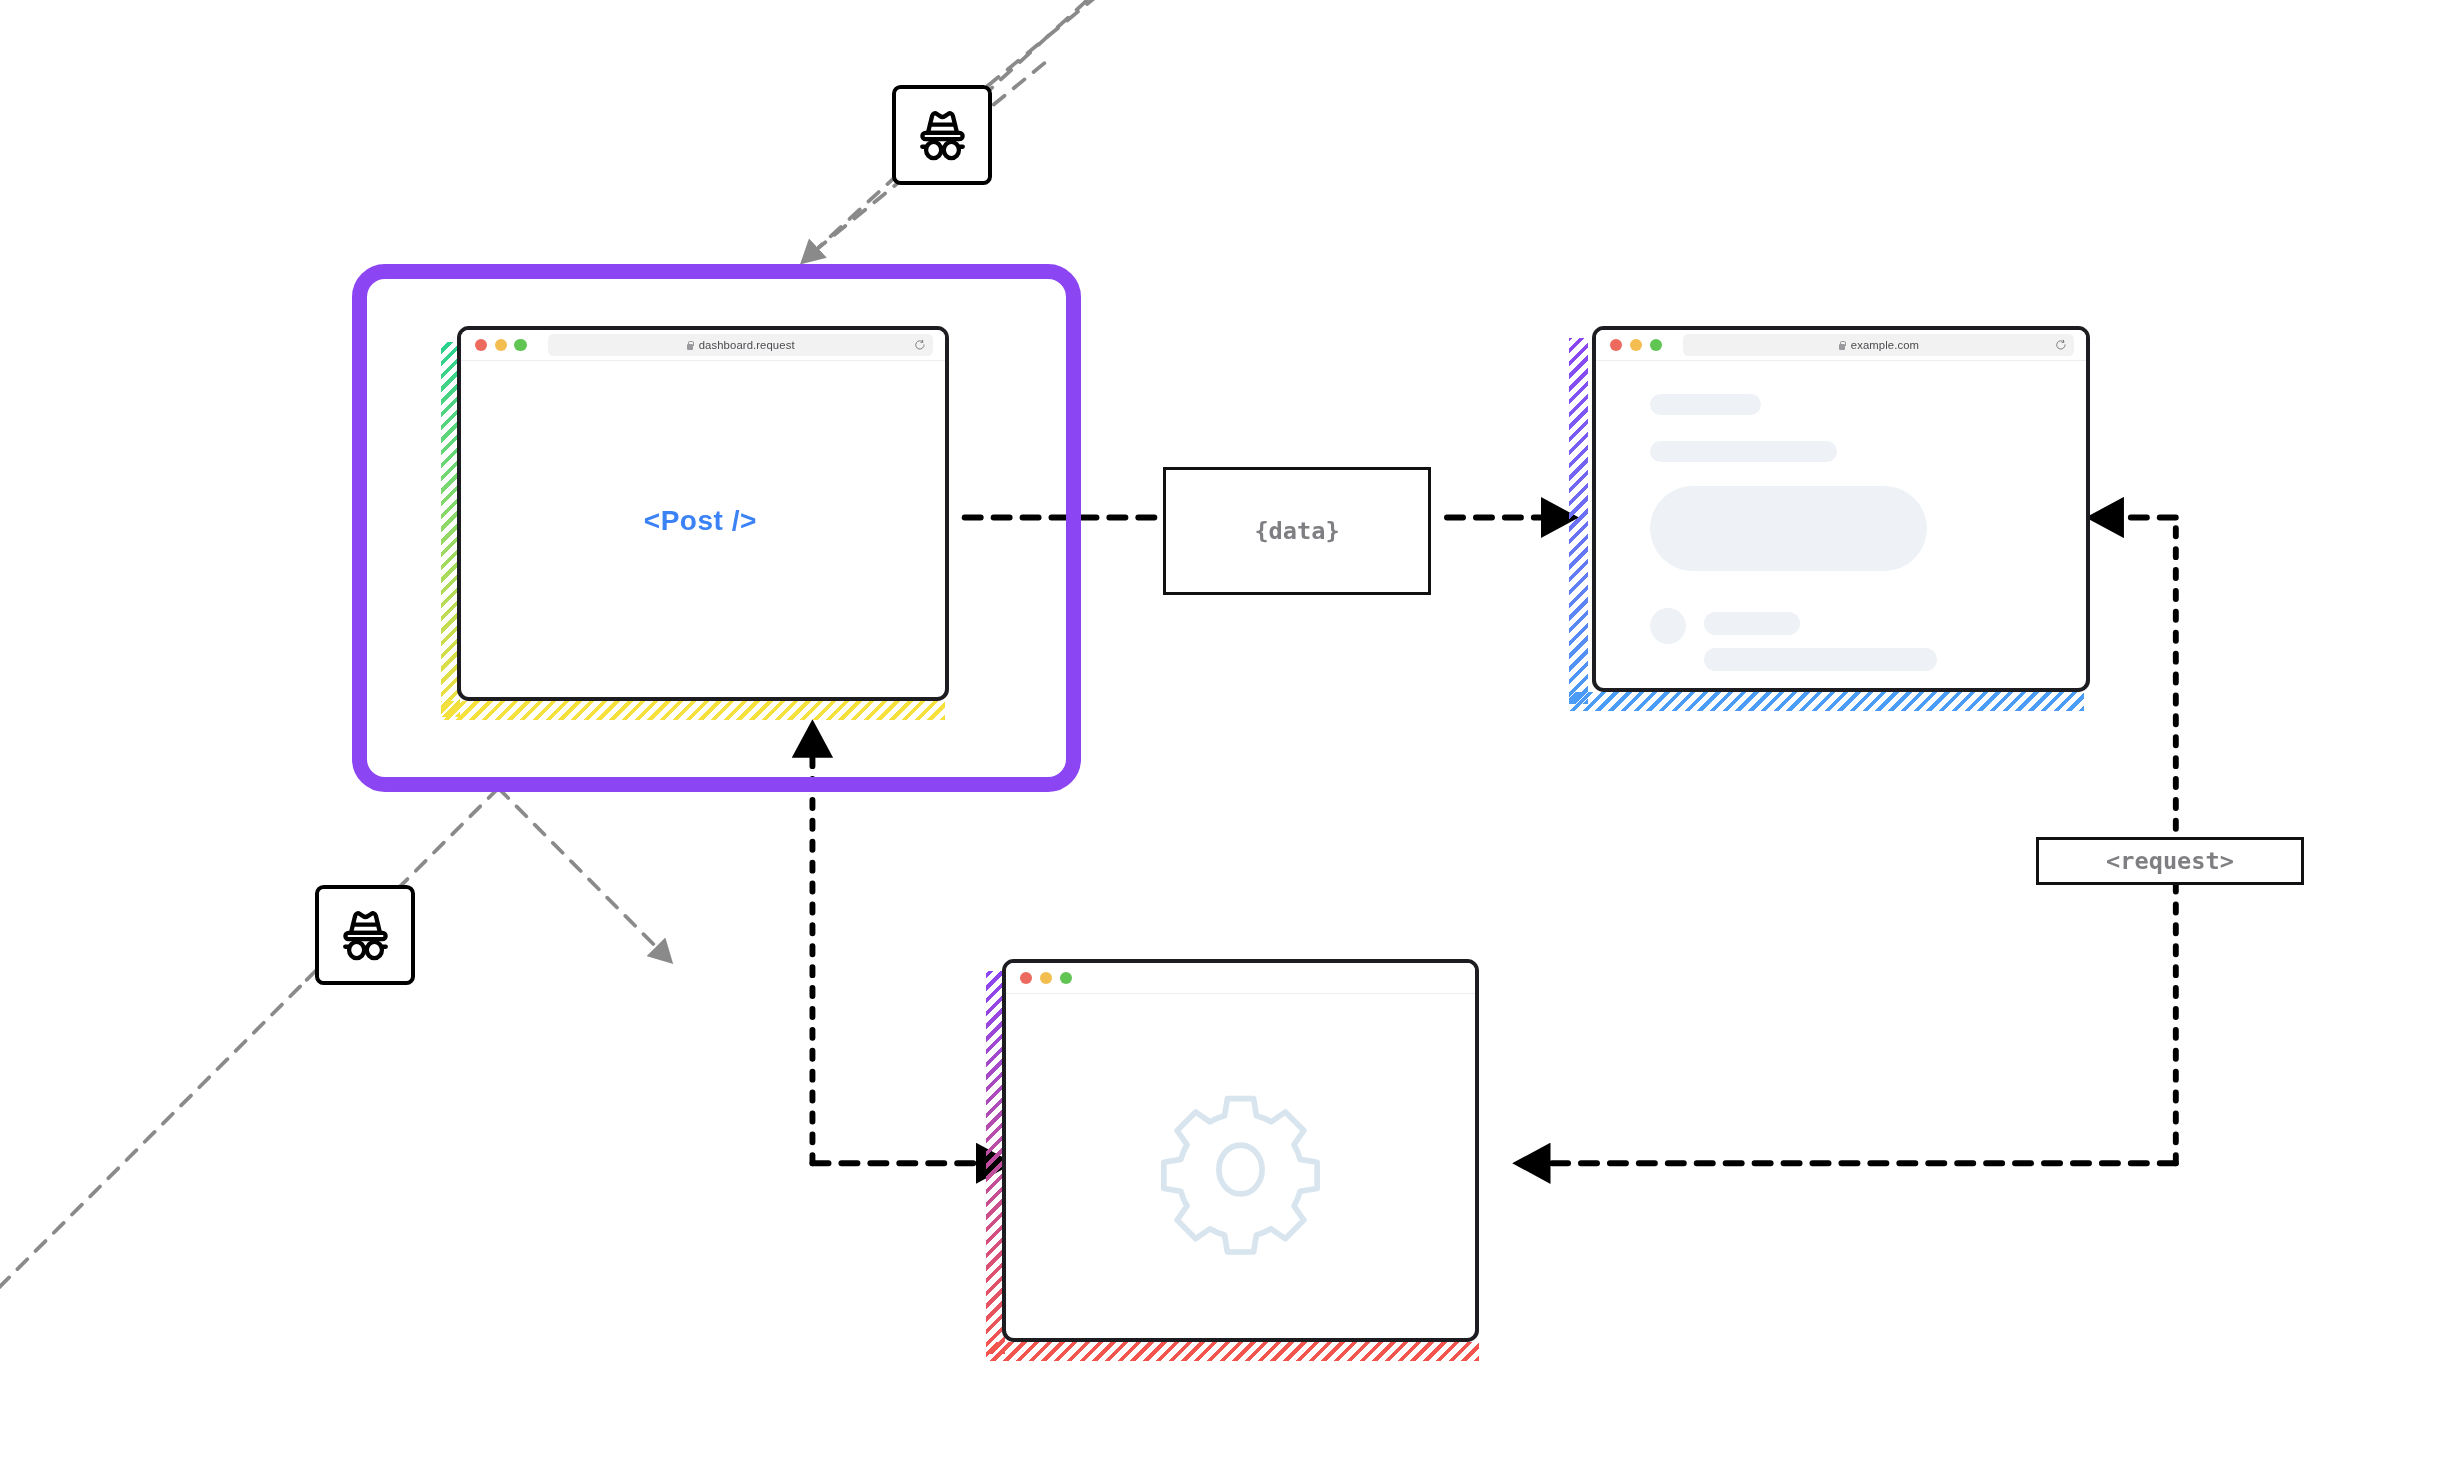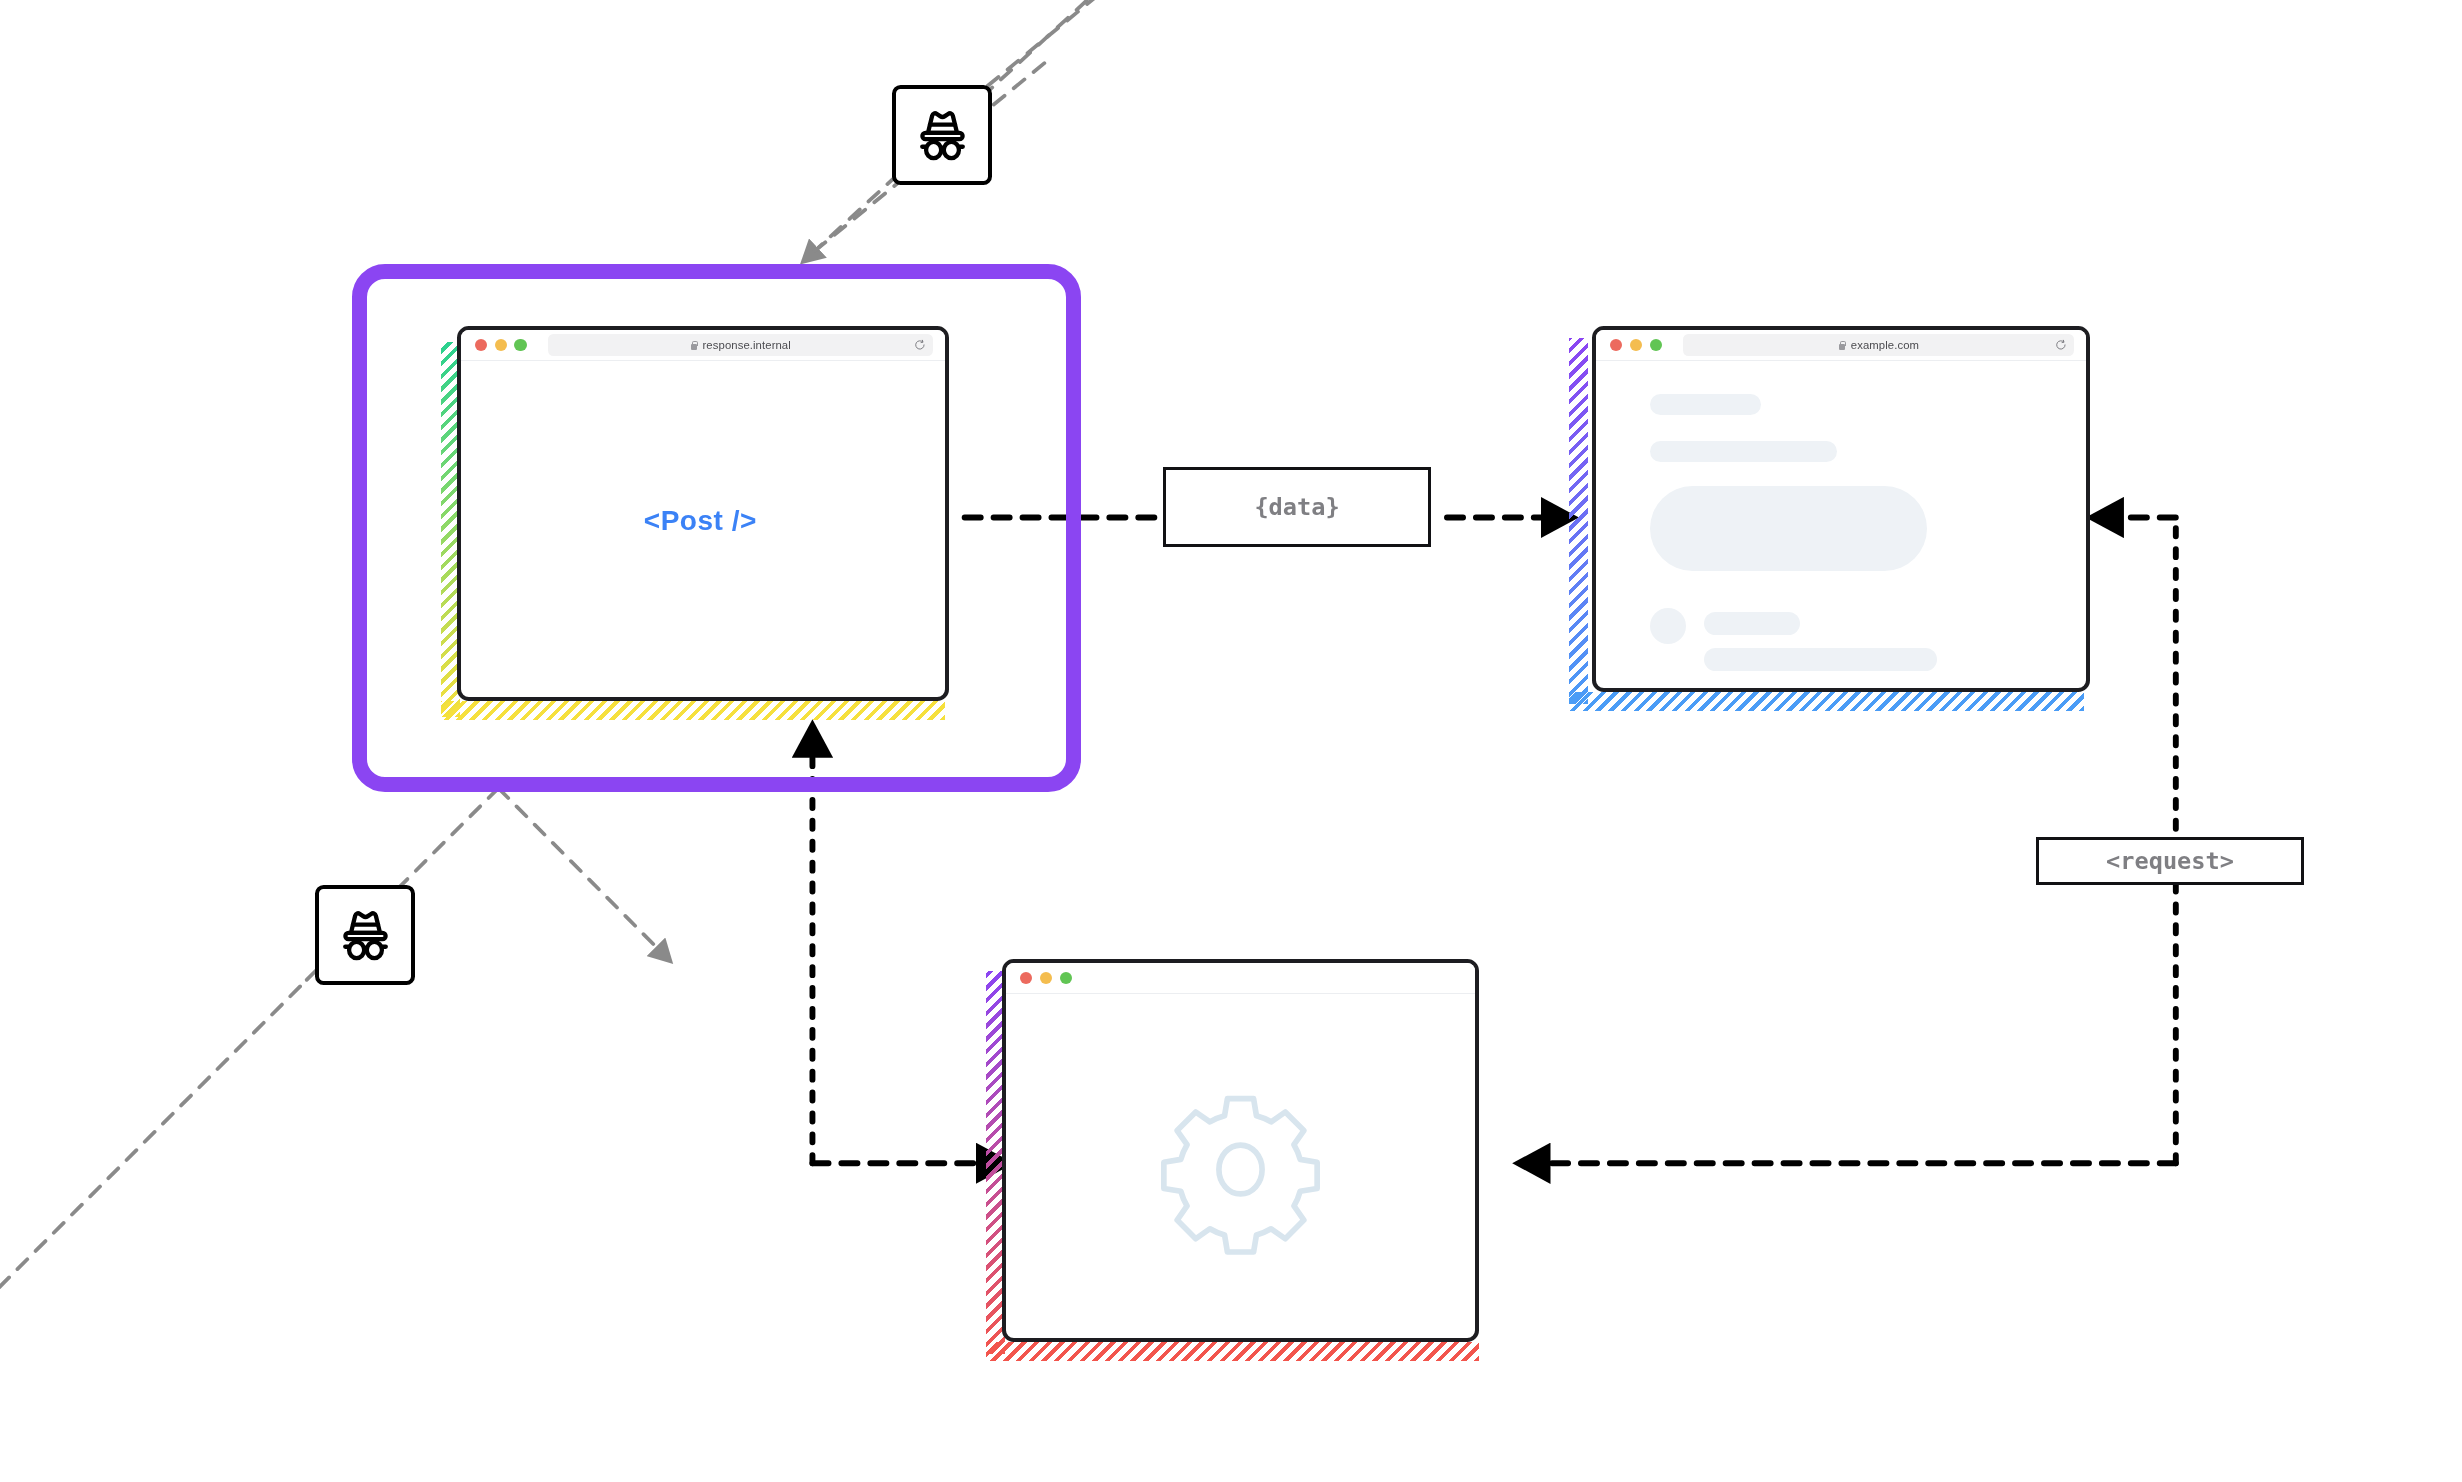--- a/index.html
+++ b/index.html
@@ -217,21 +217,21 @@
     <div class="win" style="left:11.8px; top:0px; width:492px; height:375px;">
       <div class="win-chrome">
         <div class="dots">
           <span class="dot r"></span>
           <span class="dot y"></span>
           <span class="dot g"></span>
         </div>
         <div class="urlbar">
           <span class="url-inner">
             <span class="lock-ico"></span>
-            <span class="url-text">response.internal</span>
+            <span class="url-text">dashboard.request</span>
           </span>
           <svg class="reload-ico" viewBox="0 0 24 24" fill="none" stroke="#77777c" stroke-width="1.9" stroke-linecap="round" stroke-linejoin="round">
             <path d="M20.5 12a8.5 8.5 0 1 1-2.6-6.1"></path>
             <polyline points="17.2,2.6 18.2,6.4 14.4,7.2"></polyline>
           </svg>
         </div>
       </div>
       <div class="win-body" style="height:343px;">
         <div class="ph-code" style="top:144px;">&lt;Post /&gt;</div>
       </div>
@@ -306,21 +306,21 @@
                    l10.5 10.5 l8 -5.6 a31 31 0 0 0 8.3 3.5 l1.6 9.6 h14.8 l1.6 -9.6
                    a31 31 0 0 0 8.3 -3.5 l8 5.6 l10.5 -10.5 l-5.6 -8 a31 31 0 0 0 3.5 -8.3
                    l9.6 -1.6 v-14.8 l-9.6 -1.6 a31 31 0 0 0 -3.5 -8.3 l5.6 -8 l-10.5 -10.5
                    l-8 5.6 a31 31 0 0 0 -8.3 -3.5 z"></path>
           <ellipse cx="50" cy="50" rx="12.2" ry="13.8"></ellipse>
         </svg>
       </div>
     </div>
   </div>
 
-  <div class="label-box" style="left:1163px; top:467px; width:268px; height:80px;">
+  <div class="label-box" style="left:1163px; top:467px; width:268px; height:128px;">
     <span>{data}</span>
   </div>
 
   <div class="label-box" style="left:2036px; top:837px; width:268px; height:48px;">
     <span>&lt;request&gt;</span>
   </div>
 
 
   <div class="incognito" style="left:892px; top:85px; width:100px; height:100px;">
     <svg width="71" height="71" viewBox="0 0 48 48" fill="none" stroke="#000" stroke-width="2.9" stroke-linecap="round" stroke-linejoin="round">

